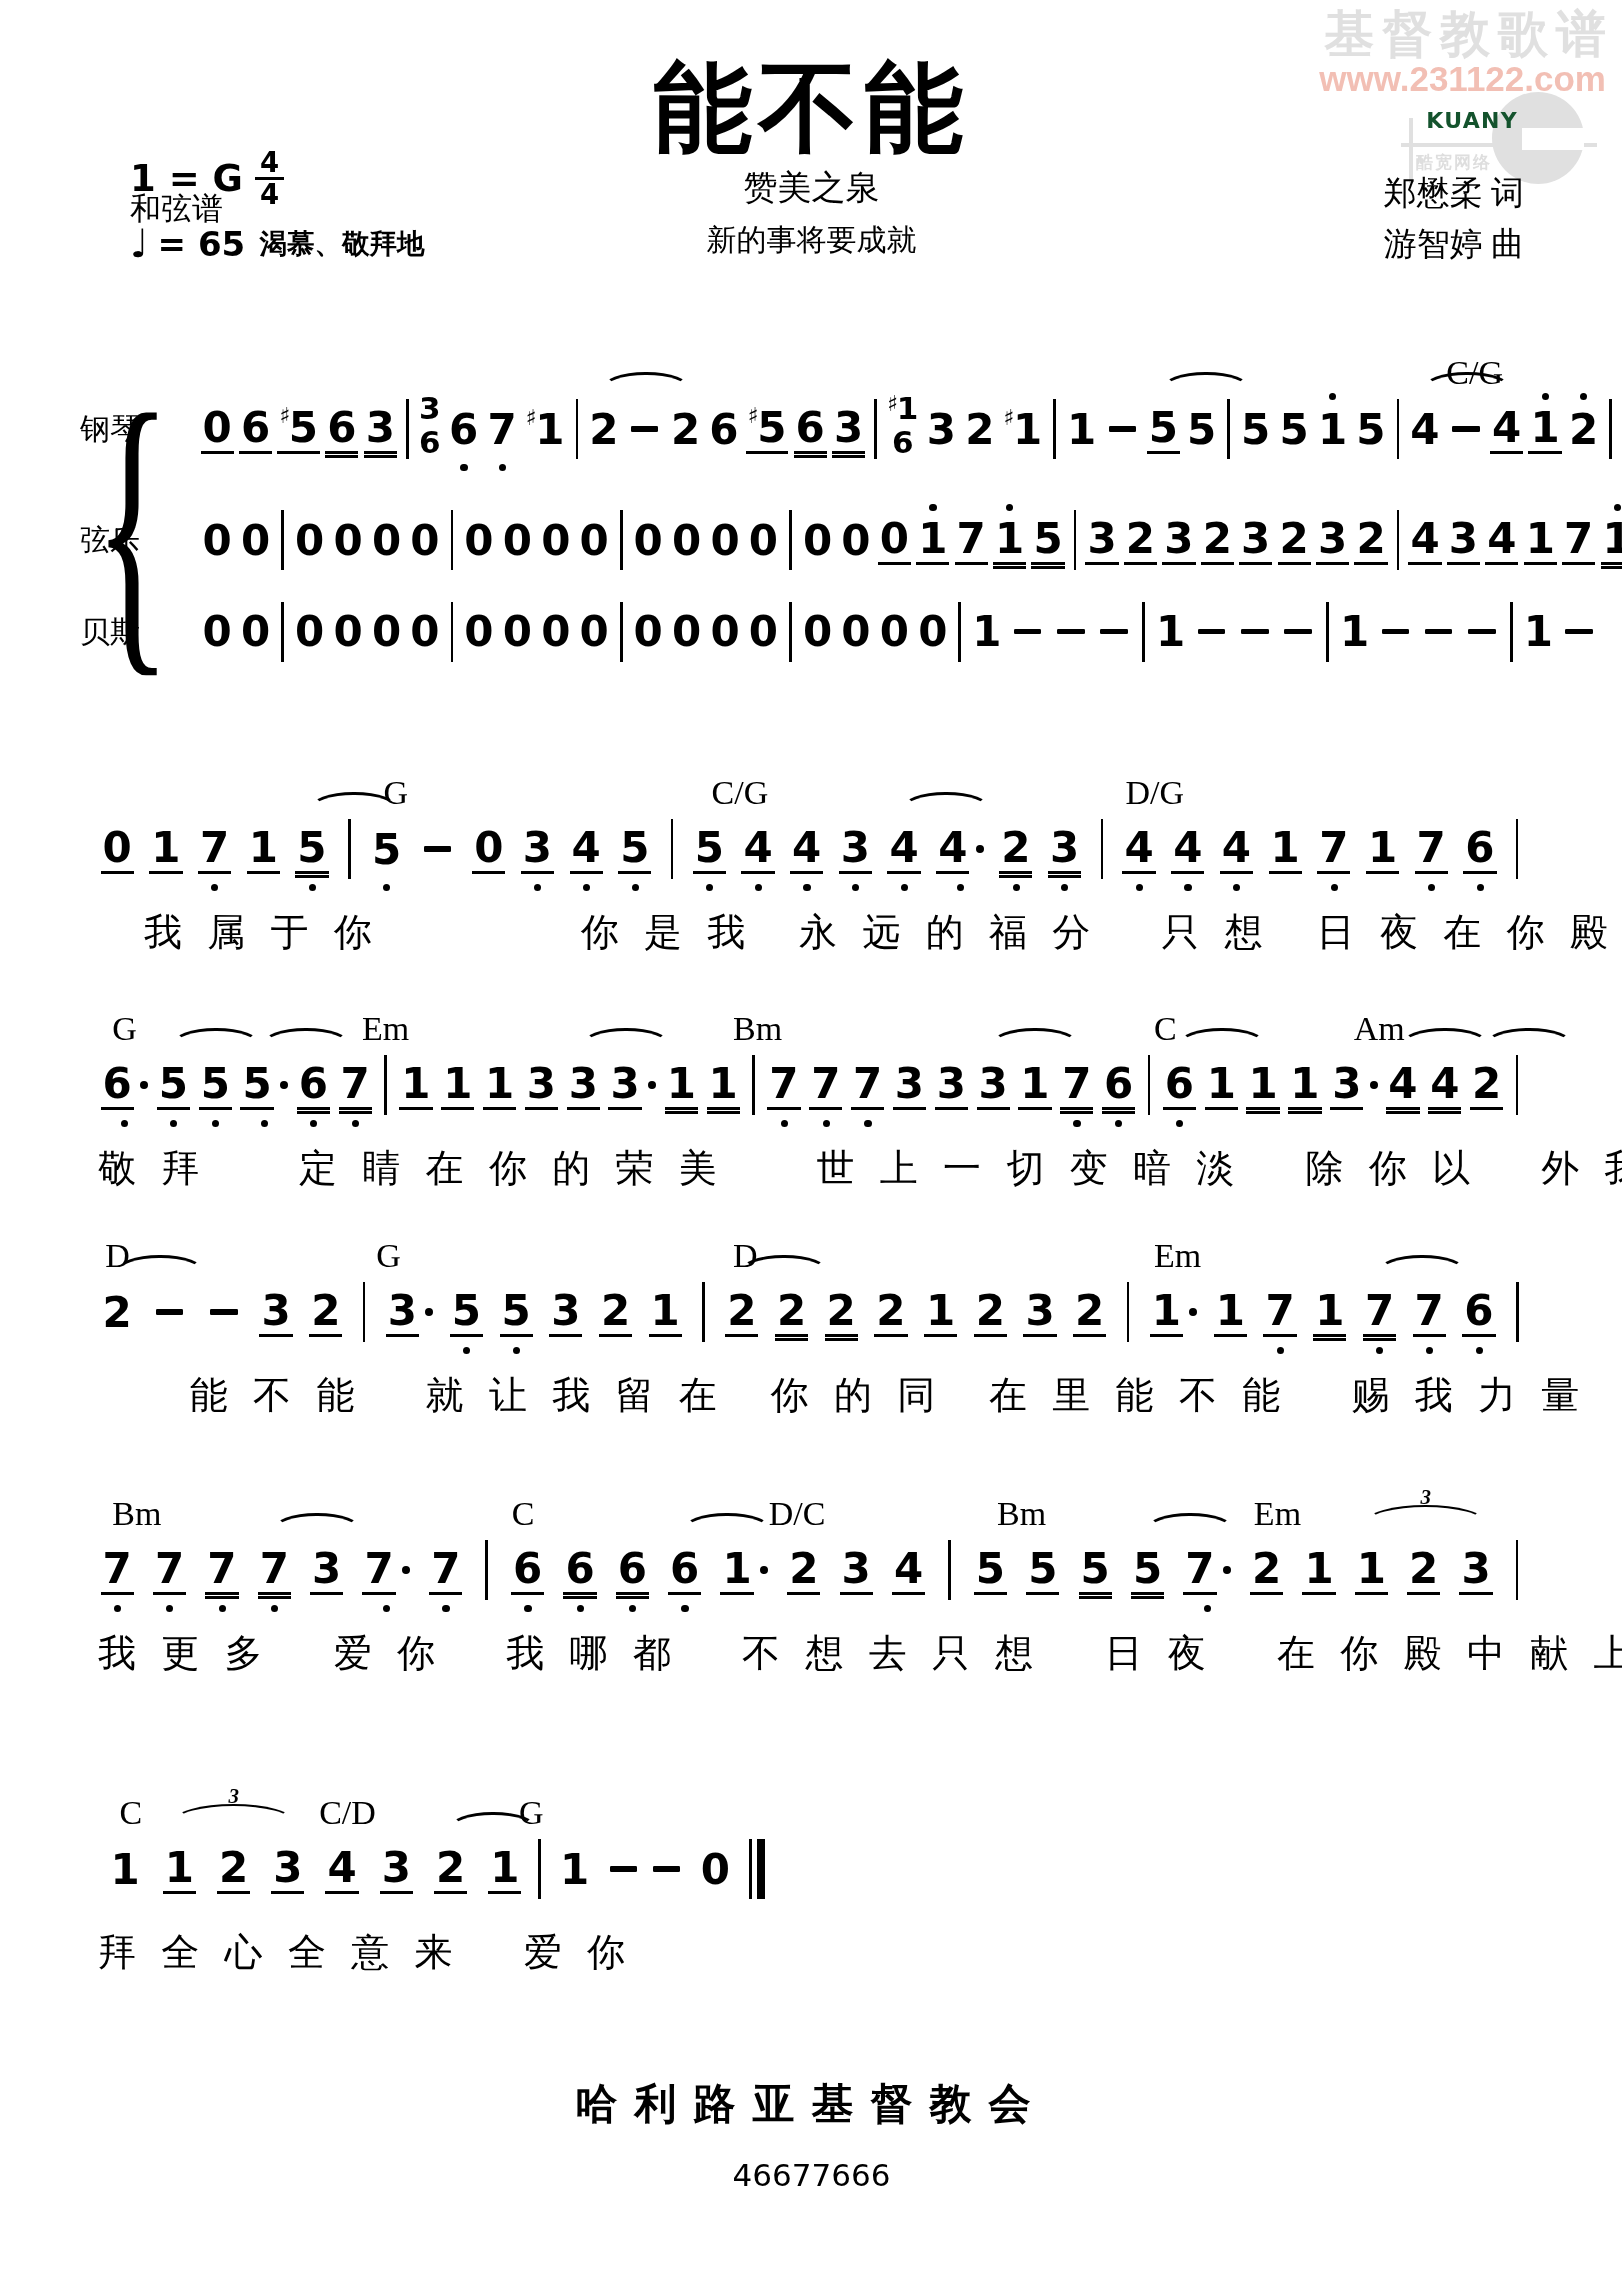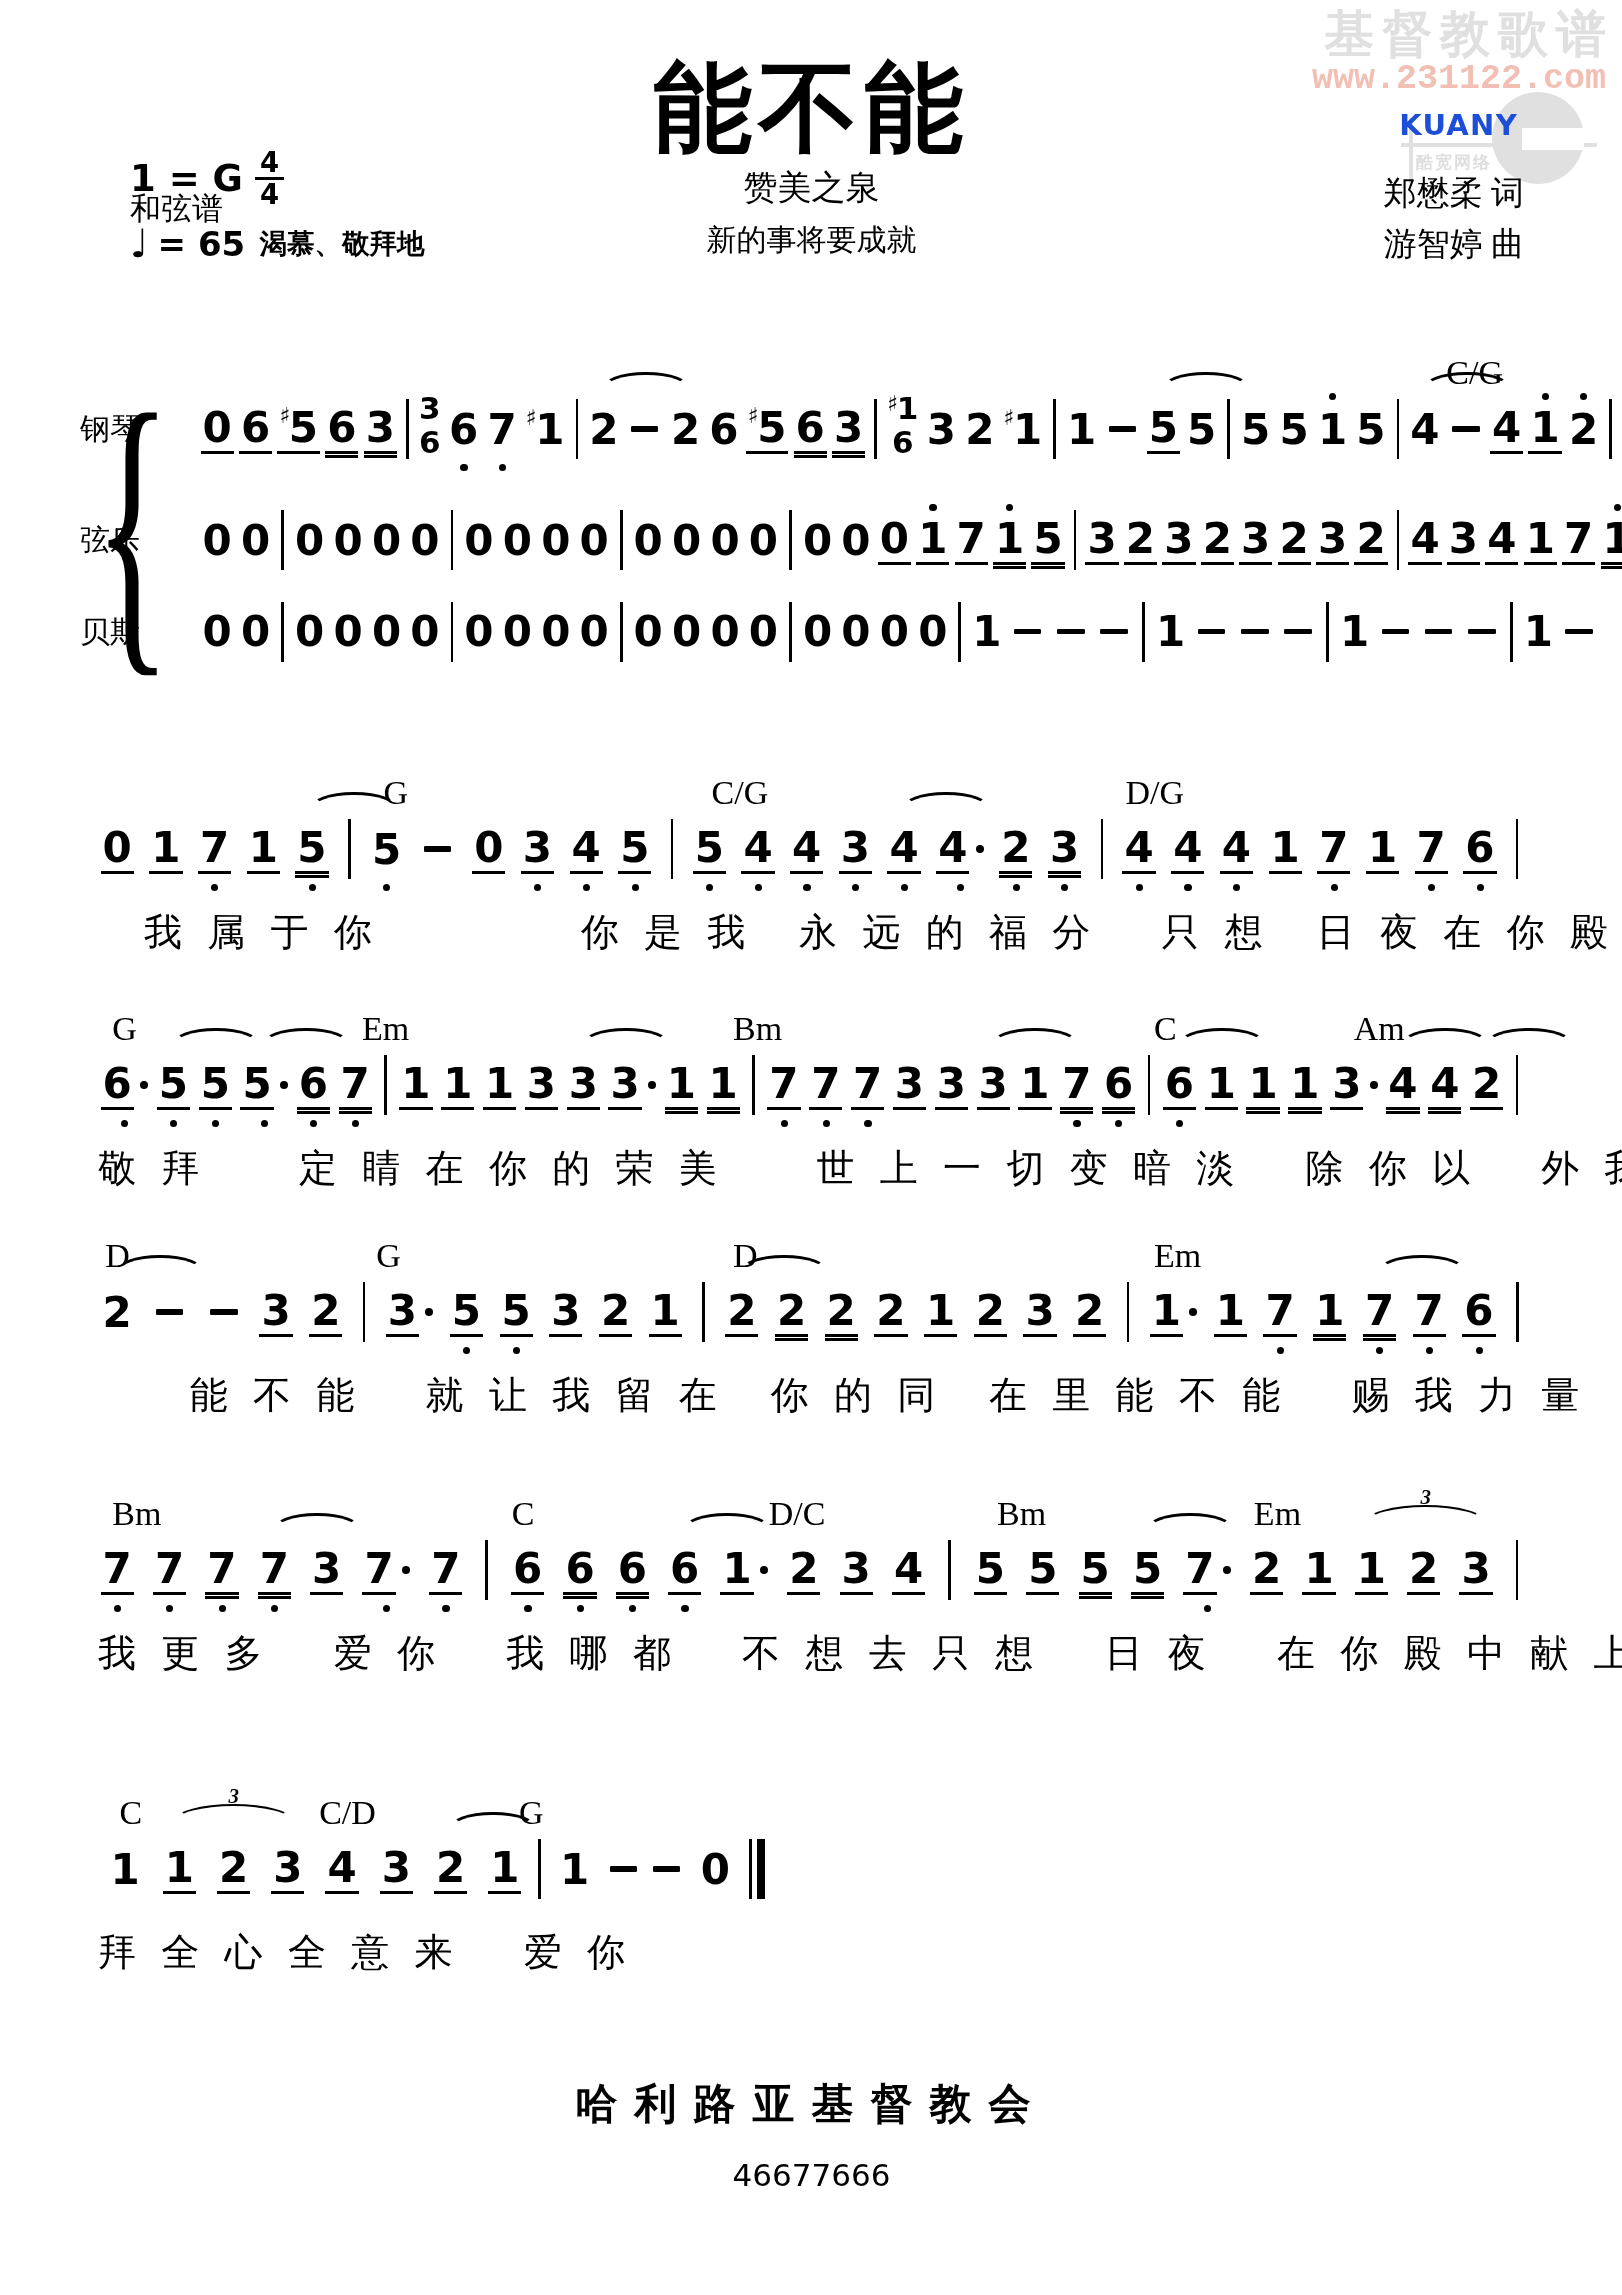--- a/index.html
+++ b/index.html
@@ -19,27 +19,27 @@
   #tempo-line{position:absolute;left:130px;top:221px;display:flex;align-items:center;gap:9.2px;}
   #tempo-note{font-size:39px;font-family:"DejaVu Sans",sans-serif;}
   #tempo-eq{font-size:34px;font-weight:bold;font-family:"DejaVu Sans",sans-serif;}
   #tempo-text{font-size:27.5px;font-weight:bold;margin-left:5.2px;}
   #credits{position:absolute;right:99px;top:168px;text-align:right;font-size:33px;line-height:1.55;}
 
   
   #wm-main{position:absolute;right:9.2px;top:1.3px;font-size:50px;font-weight:bold;
            color:#e3e3e3;letter-spacing:7.9px;}
   #wm-url{position:absolute;right:17px;top:59px;font-size:35px;font-weight:bold;
-          color:#f2bfb4;font-family:Liberation Mono, monospace;}
+          color:#f2bfb4;font-family:Liberation Sans, sans-serif;}
   #wm-logo{position:absolute;right:26px;top:92px;width:196px;height:98px;}
   #wm-logo .circ{position:absolute;right:13px;top:0;width:92px;height:92px;border-radius:50%;
                  background:#e0e0e0;}
   #wm-logo .notch{position:absolute;right:13px;top:36px;width:62px;height:22px;background:#fff;}
-  #wm-logo .ktxt{position:absolute;right:79px;top:16.4px;font-size:29px;font-weight:bold;
-                 color:#1d4ed8;letter-spacing:1.3px;font-family:"DejaVu Sans",sans-serif;}
+  #wm-logo .ktxt{position:absolute;right:79px;top:16.4px;font-size:22px;font-weight:bold;
+                 color:#14532d;letter-spacing:1.3px;font-family:"DejaVu Sans",sans-serif;}
   #wm-logo .hline{position:absolute;left:0;right:0;top:51px;height:3.9px;background:#e0e0e0;}
   #wm-logo .vline{position:absolute;left:7.9px;top:26px;width:3.9px;height:65px;background:#e0e0e0;}
   #wm-logo .sub{position:absolute;right:105px;top:59px;font-size:17px;font-weight:bold;
                 color:#dedede;letter-spacing:2px;}
 
   
   .nt{position:relative;display:flex;align-items:center;justify-content:center;height:65px;
       margin:0 2.6px;font-family:"DejaVu Sans",sans-serif;font-weight:bold;}
   .gw{position:relative;display:inline-block;font-size:42px;line-height:47px;padding:0 2px;}
   .u1{border-bottom:3.9px solid #000;}

